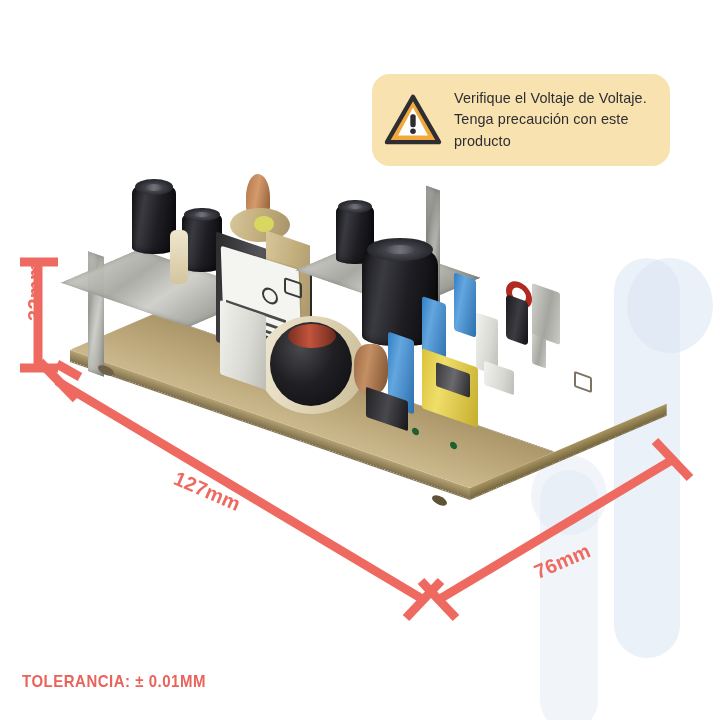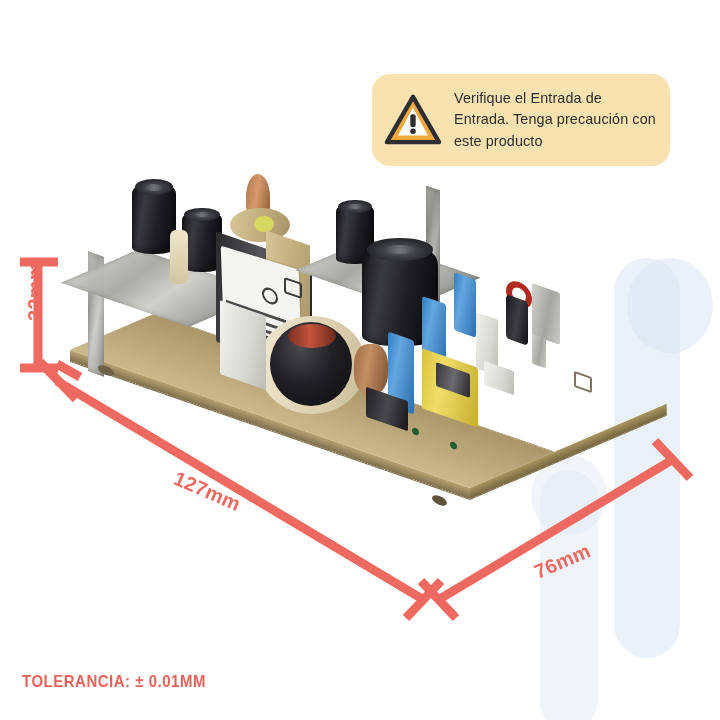--- a/index.html
+++ b/index.html
@@ -325,18 +325,18 @@
   <div class="dim-text" id="t-127">127mm</div>
   <div class="dim-text" id="t-76">76mm</div>
 
   <div id="warn-banner">
     <svg id="warn-icon" viewBox="0 0 60 56">
       <path d="M30 4 L57 51 L3 51 Z" fill="#f2a93b" stroke="#2e2e32" stroke-width="4.5" stroke-linejoin="round"></path>
       <path d="M30 15 L45.5 44 L14.5 44 Z" fill="#ffffff" stroke="none"></path>
       <rect x="27.2" y="22" width="5.6" height="13.5" rx="2.4" fill="#2e2e32"></rect>
       <circle cx="30" cy="39.6" r="2.9" fill="#2e2e32"></circle>
     </svg>
-    <div id="warn-text">Verifique el Entrada de Entrada. Tenga precaución con este producto</div>
+    <div id="warn-text">Verifique el Voltaje de Voltaje. Tenga precaución con este producto</div>
   </div>
 
   <div id="tolerance">TOLERANCIA:  ± 0.01MM</div>
 
 </div>
 
 </body></html>

